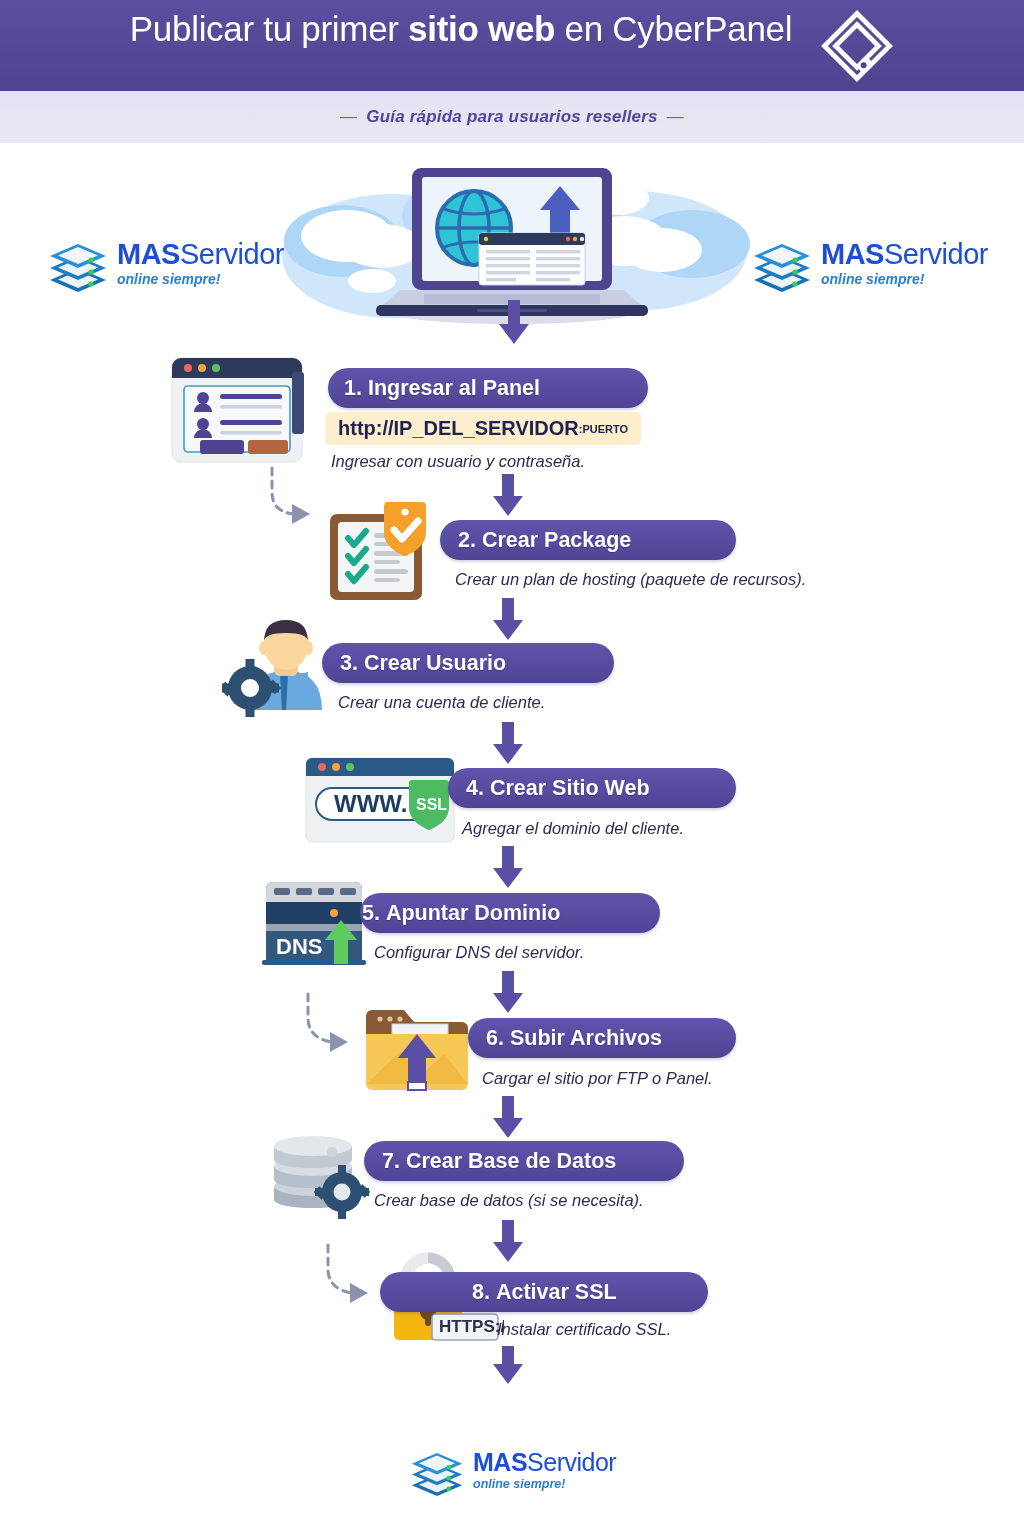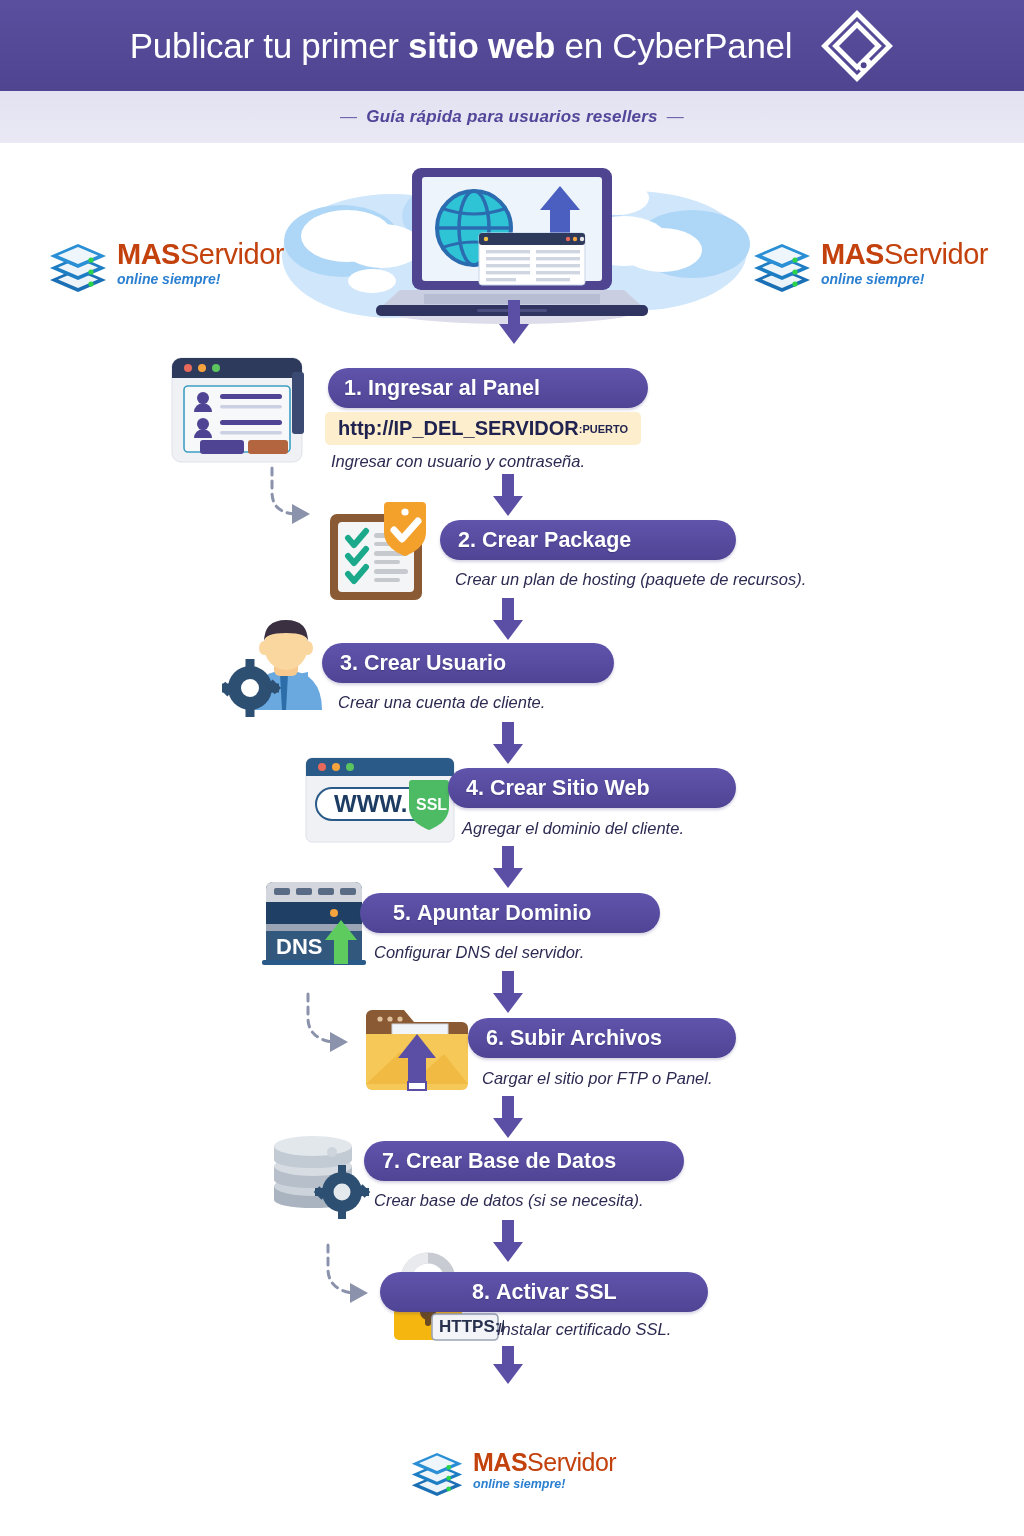--- a/index.html
+++ b/index.html
@@ -11,21 +11,21 @@
     position:relative;
   }
   .page{position:relative;width:1024px;height:1536px;overflow:hidden;background:#fff;}
 
   
   .header{
     position:absolute;left:0;top:0;width:1024px;height:91px;
     background:linear-gradient(180deg,#5a4f9e 0%,#4f4490 100%);
     display:flex;align-items:center;justify-content:center;
   }
-  .header-inner{display:flex;align-items:center;gap:28px;}
+  .header-inner{display:flex;gap:28px;}
   .header-title{
     color:#ffffff;font-size:35px;letter-spacing:-0.3px;white-space:nowrap;
     font-family:"Liberation Sans", sans-serif;
   }
   .header-title .b{font-weight:bold;}
   .header-title .n{font-weight:normal;}
   .cp-logo{width:74px;height:74px;display:block;}
 
   .subband{
     position:absolute;left:0;top:91px;width:1024px;height:52px;
@@ -43,21 +43,21 @@
   .hero svg{display:block;}
 
   
   .logo-left{position:absolute;left:48px;top:232px;}
   .logo-right{position:absolute;left:752px;top:232px;}
   .logo-bottom{position:absolute;left:410px;top:1442px;}
 
   .ms-logo{display:flex;align-items:center;gap:9px;}
   .ms-stack{flex:0 0 auto;}
   .ms-words{display:flex;flex-direction:column;line-height:1;}
-  .ms-top{font-size:29px;color:#c2410c;letter-spacing:-.5px;white-space:nowrap;}
+  .ms-top{font-size:29px;color:#1d4ed8;letter-spacing:-.5px;white-space:nowrap;}
   .ms-top .mas{font-weight:bold;}
   .ms-top .srv{font-weight:normal;}
   .ms-tag{font-size:14px;font-style:italic;color:#2a7fd0;margin-top:3px;white-space:nowrap;font-weight:bold;}
   .ms-logo.sm .ms-top{font-size:25px;}
   .ms-logo.sm .ms-tag{font-size:12.5px;}
 
   
   .step{position:absolute;}
   .bar{
     position:absolute;height:40px;border-radius:20px;
@@ -397,21 +397,21 @@
         <rect x="8" y="53" width="96" height="29" fill="#33587d"></rect>
         <text x="18" y="76" font-family="Liberation Sans, sans-serif" font-size="22" font-weight="bold" fill="#ffffff">DNS</text>
         <rect x="4" y="82" width="104" height="5" rx="2" fill="#2a5a87"></rect>
         <g fill="#5ecb5f">
           <rect x="76" y="58" width="14" height="28"></rect>
           <path d="M67 62 L83 42 L99 62 Z"></path>
         </g>
       </svg>
     </div>
     <div class="bar" style="left:360px;top:893px;width:300px;">
-      <span class="bar-label" style="margin-left:33px;"><span>5.</span>&nbsp;<span>Apuntar Dominio</span></span>
+      <span class="bar-label" style="margin-left:2px;"><span>5.</span>&nbsp;<span>Apuntar Dominio</span></span>
     </div>
     <div class="desc" style="left:374px;top:943px;">Configurar DNS del servidor.</div>
   </div>
 
   <svg class="dash-conn" style="left:296px;top:992px;" width="64" height="70" viewBox="0 0 64 70">
     <path d="M12 2 L12 26 Q12 46 36 50" fill="none" stroke="#8a93ab" stroke-width="3" stroke-dasharray="7 6" stroke-linecap="round"></path>
     <path d="M34 40 L52 50 L34 60 Z" fill="#8a93ab"></path>
   </svg>
 
   <svg class="arrow-down" style="left:492px;top:971px;" width="32" height="44" viewBox="0 0 32 44">

